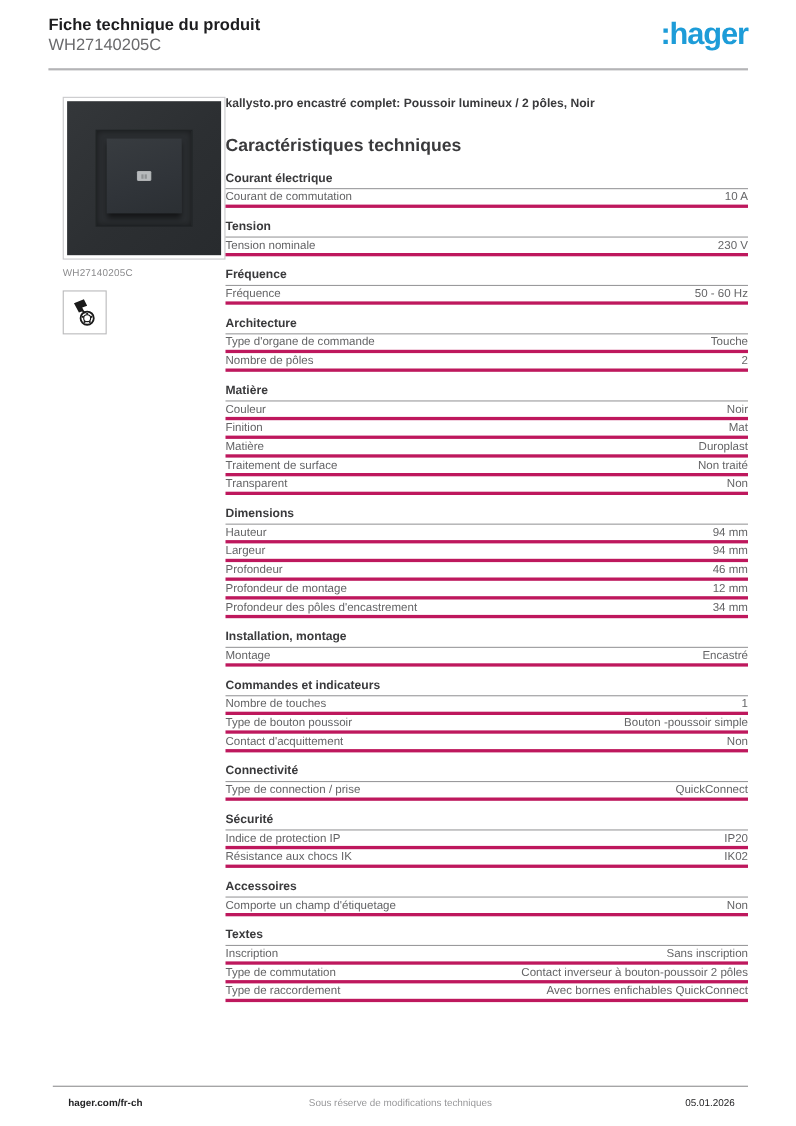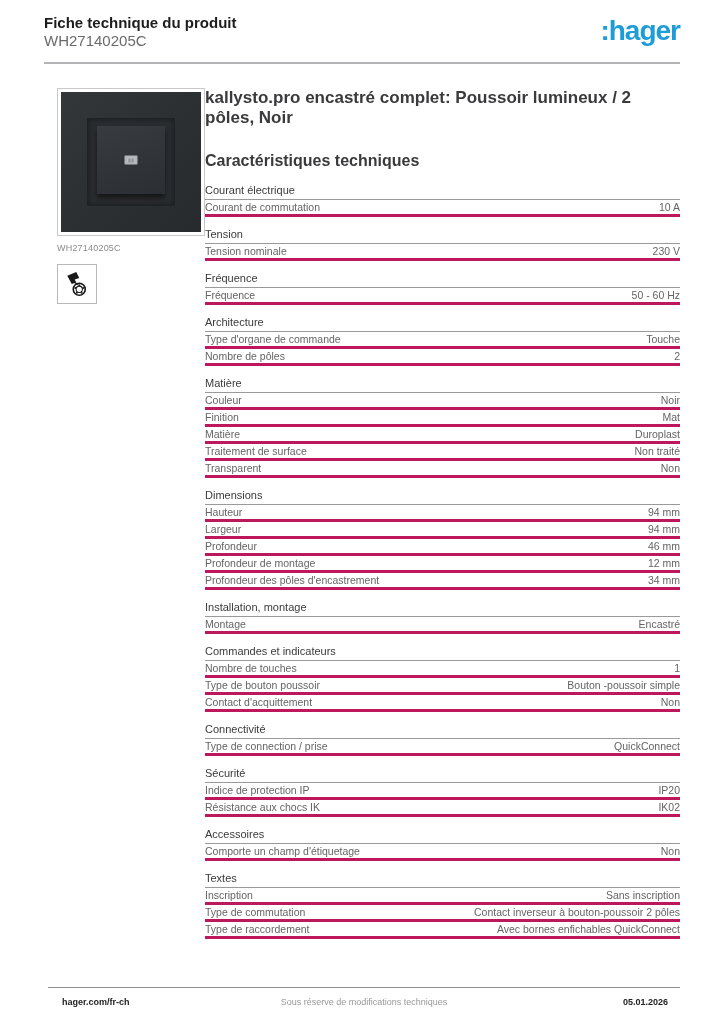--- a/index.html
+++ b/index.html
@@ -56,26 +56,26 @@
   .indicator-window i { display: block; width: 2px; height: 4px; background: #8e9193; }
 
   .photo-caption { font-size: 9px; color: #8b8b8d; margin-top: 7px; letter-spacing: 0.2px; }
 
   .mount-icon-box {
     width: 40px; height: 40px; border: 1px solid #b9b9bb; background: #fff;
     margin-top: 11px; display: flex; align-items: center; justify-content: center;
   }
 
   
-  .product-title { font-size: 17px; font-weight: bold; color: #3a3a3c; }
+  .product-title { font-size: 11px; font-weight: bold; color: #3a3a3c; }
   .caract-title  { font-size: 16px; font-weight: bold; color: #3a3a3c; margin-top: 24px; margin-bottom: 12px; }
 
   .spec-section { margin-bottom: 9px; }
   .sec-title {
-    font-size: 11px; font-weight: normal; color: #3a3a3c;
+    font-size: 11px; font-weight: bold; color: #3a3a3c;
     padding: 2px 0 3px 0;
     border-bottom: 1px solid #9a9a9c;
   }
   .spec-row {
     display: flex; justify-content: space-between; align-items: baseline;
     font-size: 10.5px; color: #646466;
     padding: 2px 0 2px 0;
     border-bottom: 3px solid #be185d;
     line-height: 10px;
   }
@@ -85,21 +85,21 @@
   
   .footer {
     position: absolute; left: 48px; right: 44px; top: 987px;
     border-top: 1.5px solid #8f8f91;
     padding: 9px 12px 0 14px;
     display: flex; justify-content: space-between; align-items: baseline;
     font-size: 9px;
   }
   .footer .f-left  { font-weight: bold; color: #232325; }
   .footer .f-center{ color: #98989a; position: absolute; left: 0; right: 0; top: 9px; text-align: center; }
-  .footer .f-right { font-weight: bold; color: #232325; }
+  .footer .f-right { font-weight: normal; color: #232325; }
 </style>
 </head>
 <body>
 
 <div class="page">
 
   <div class="header">
     <div>
       <h1>Fiche technique du produit</h1>
       <div class="code">WH27140205C</div>

